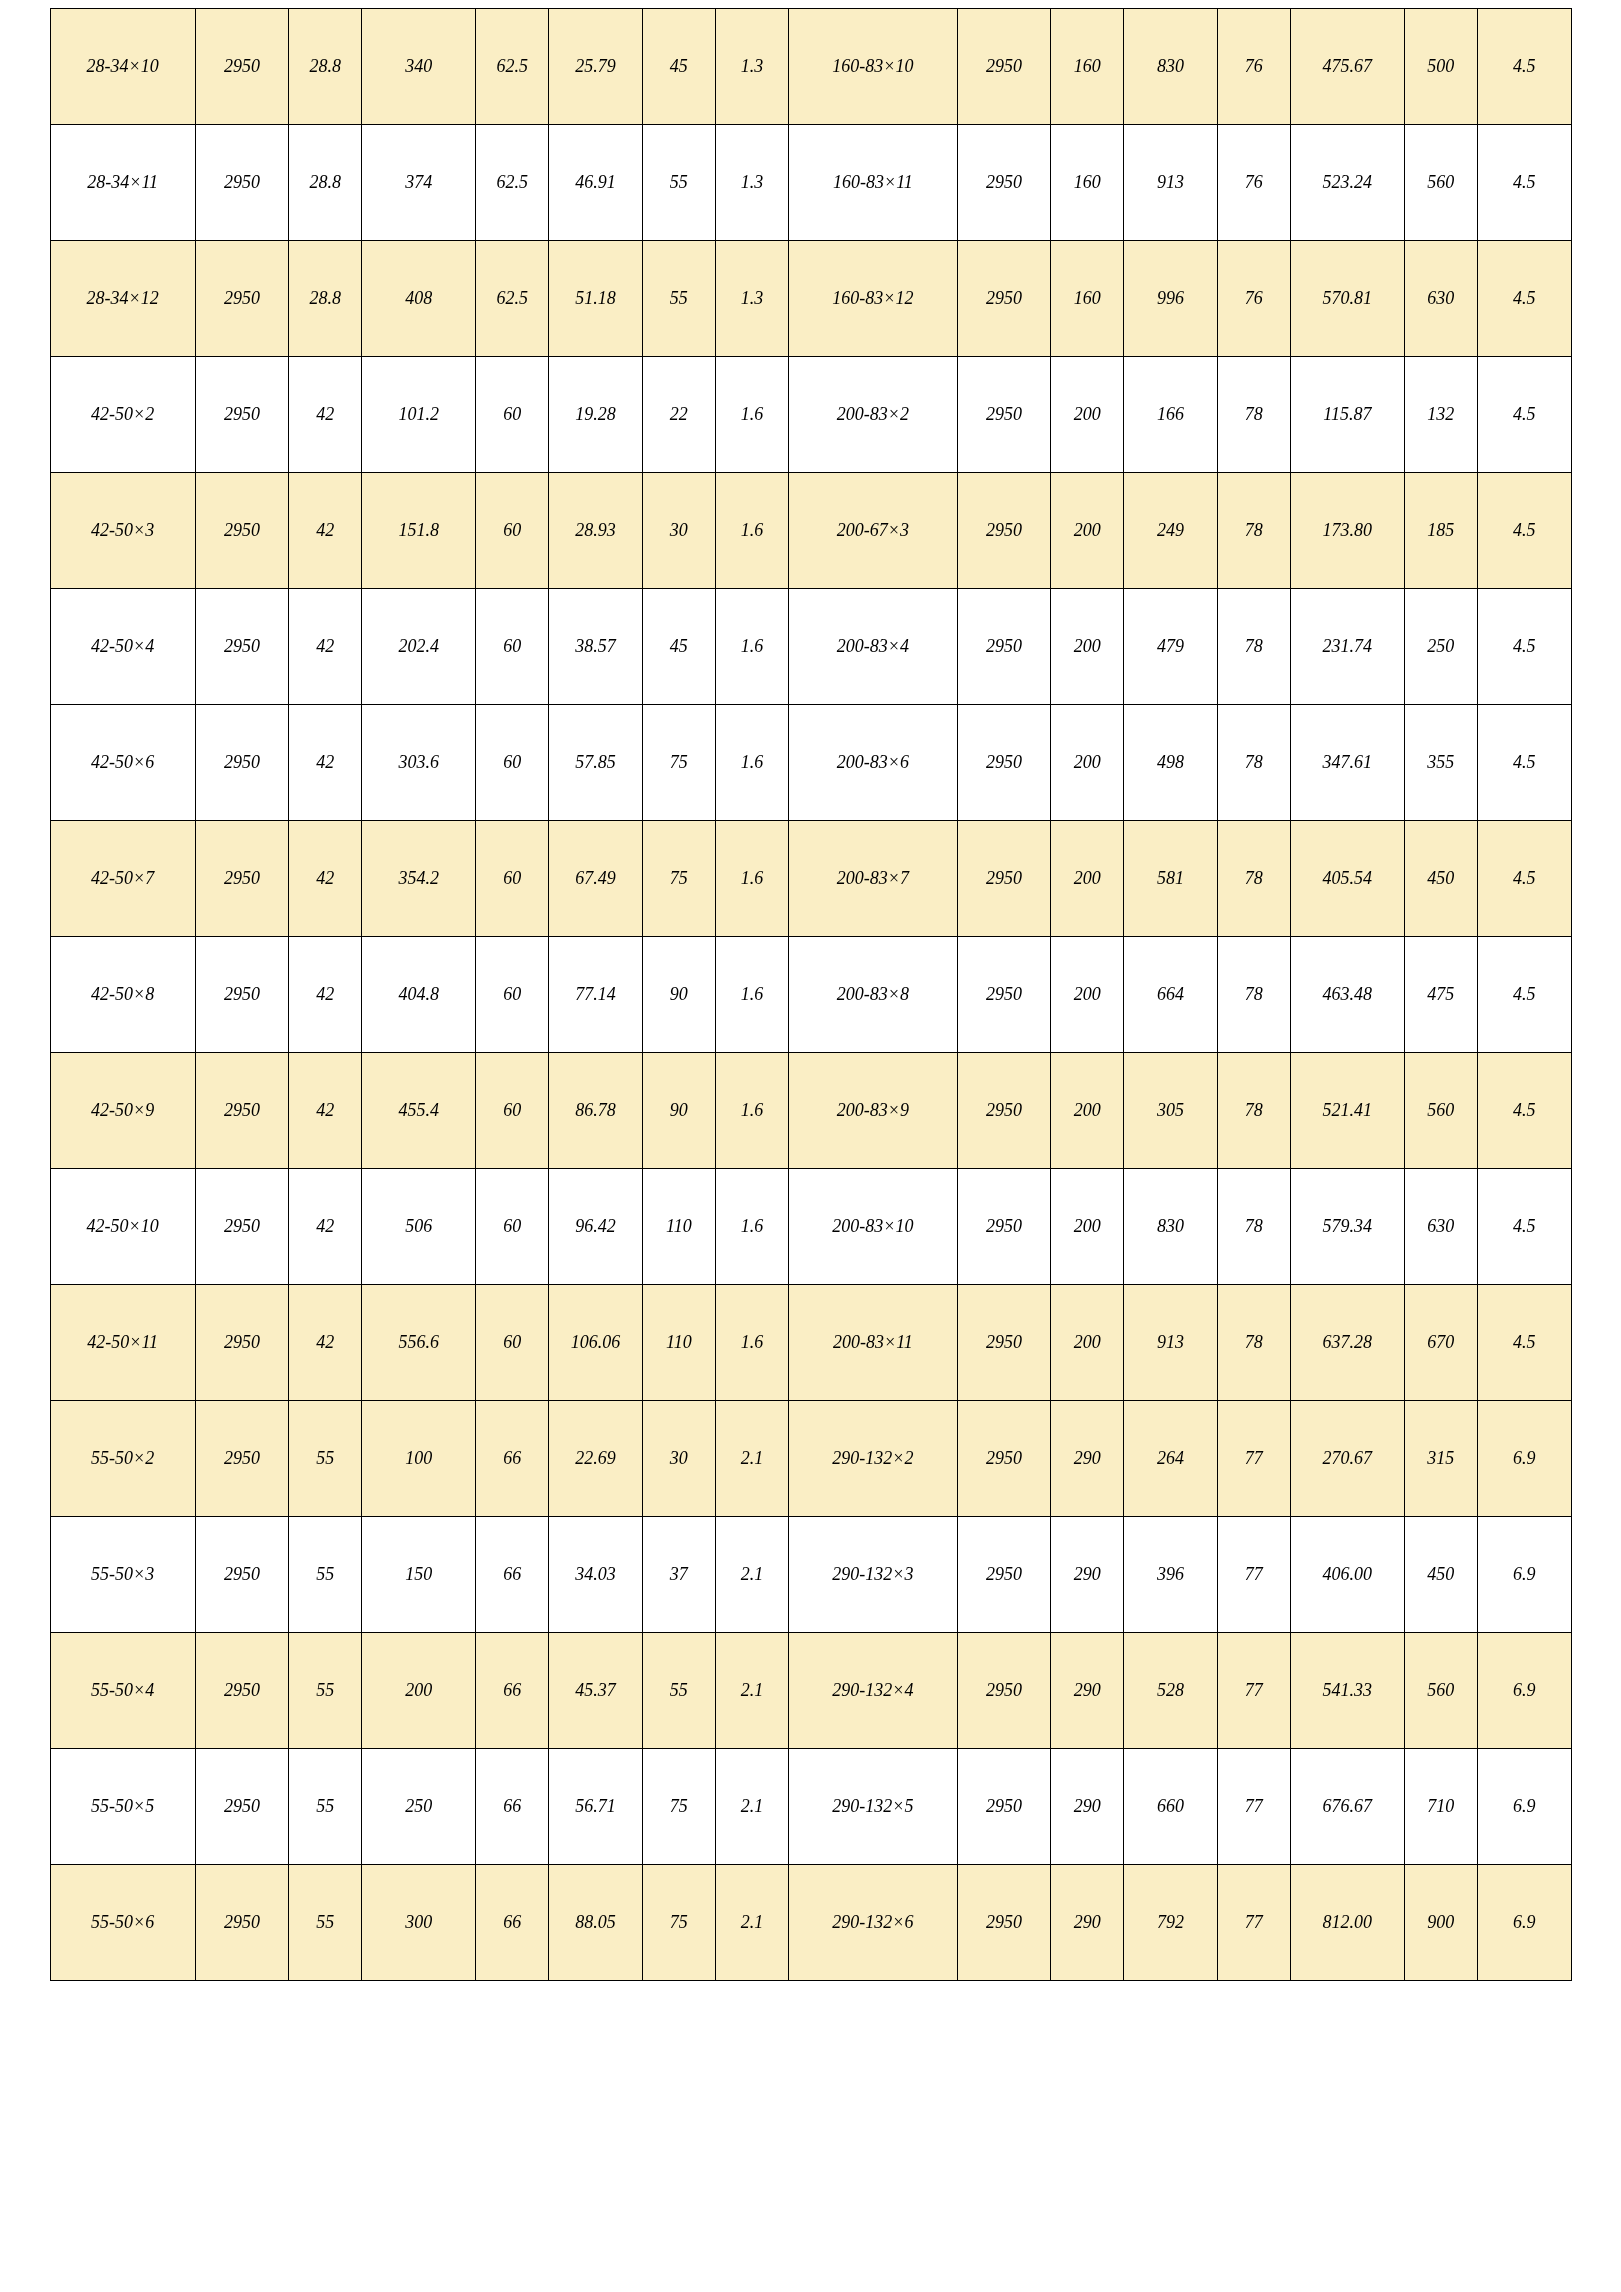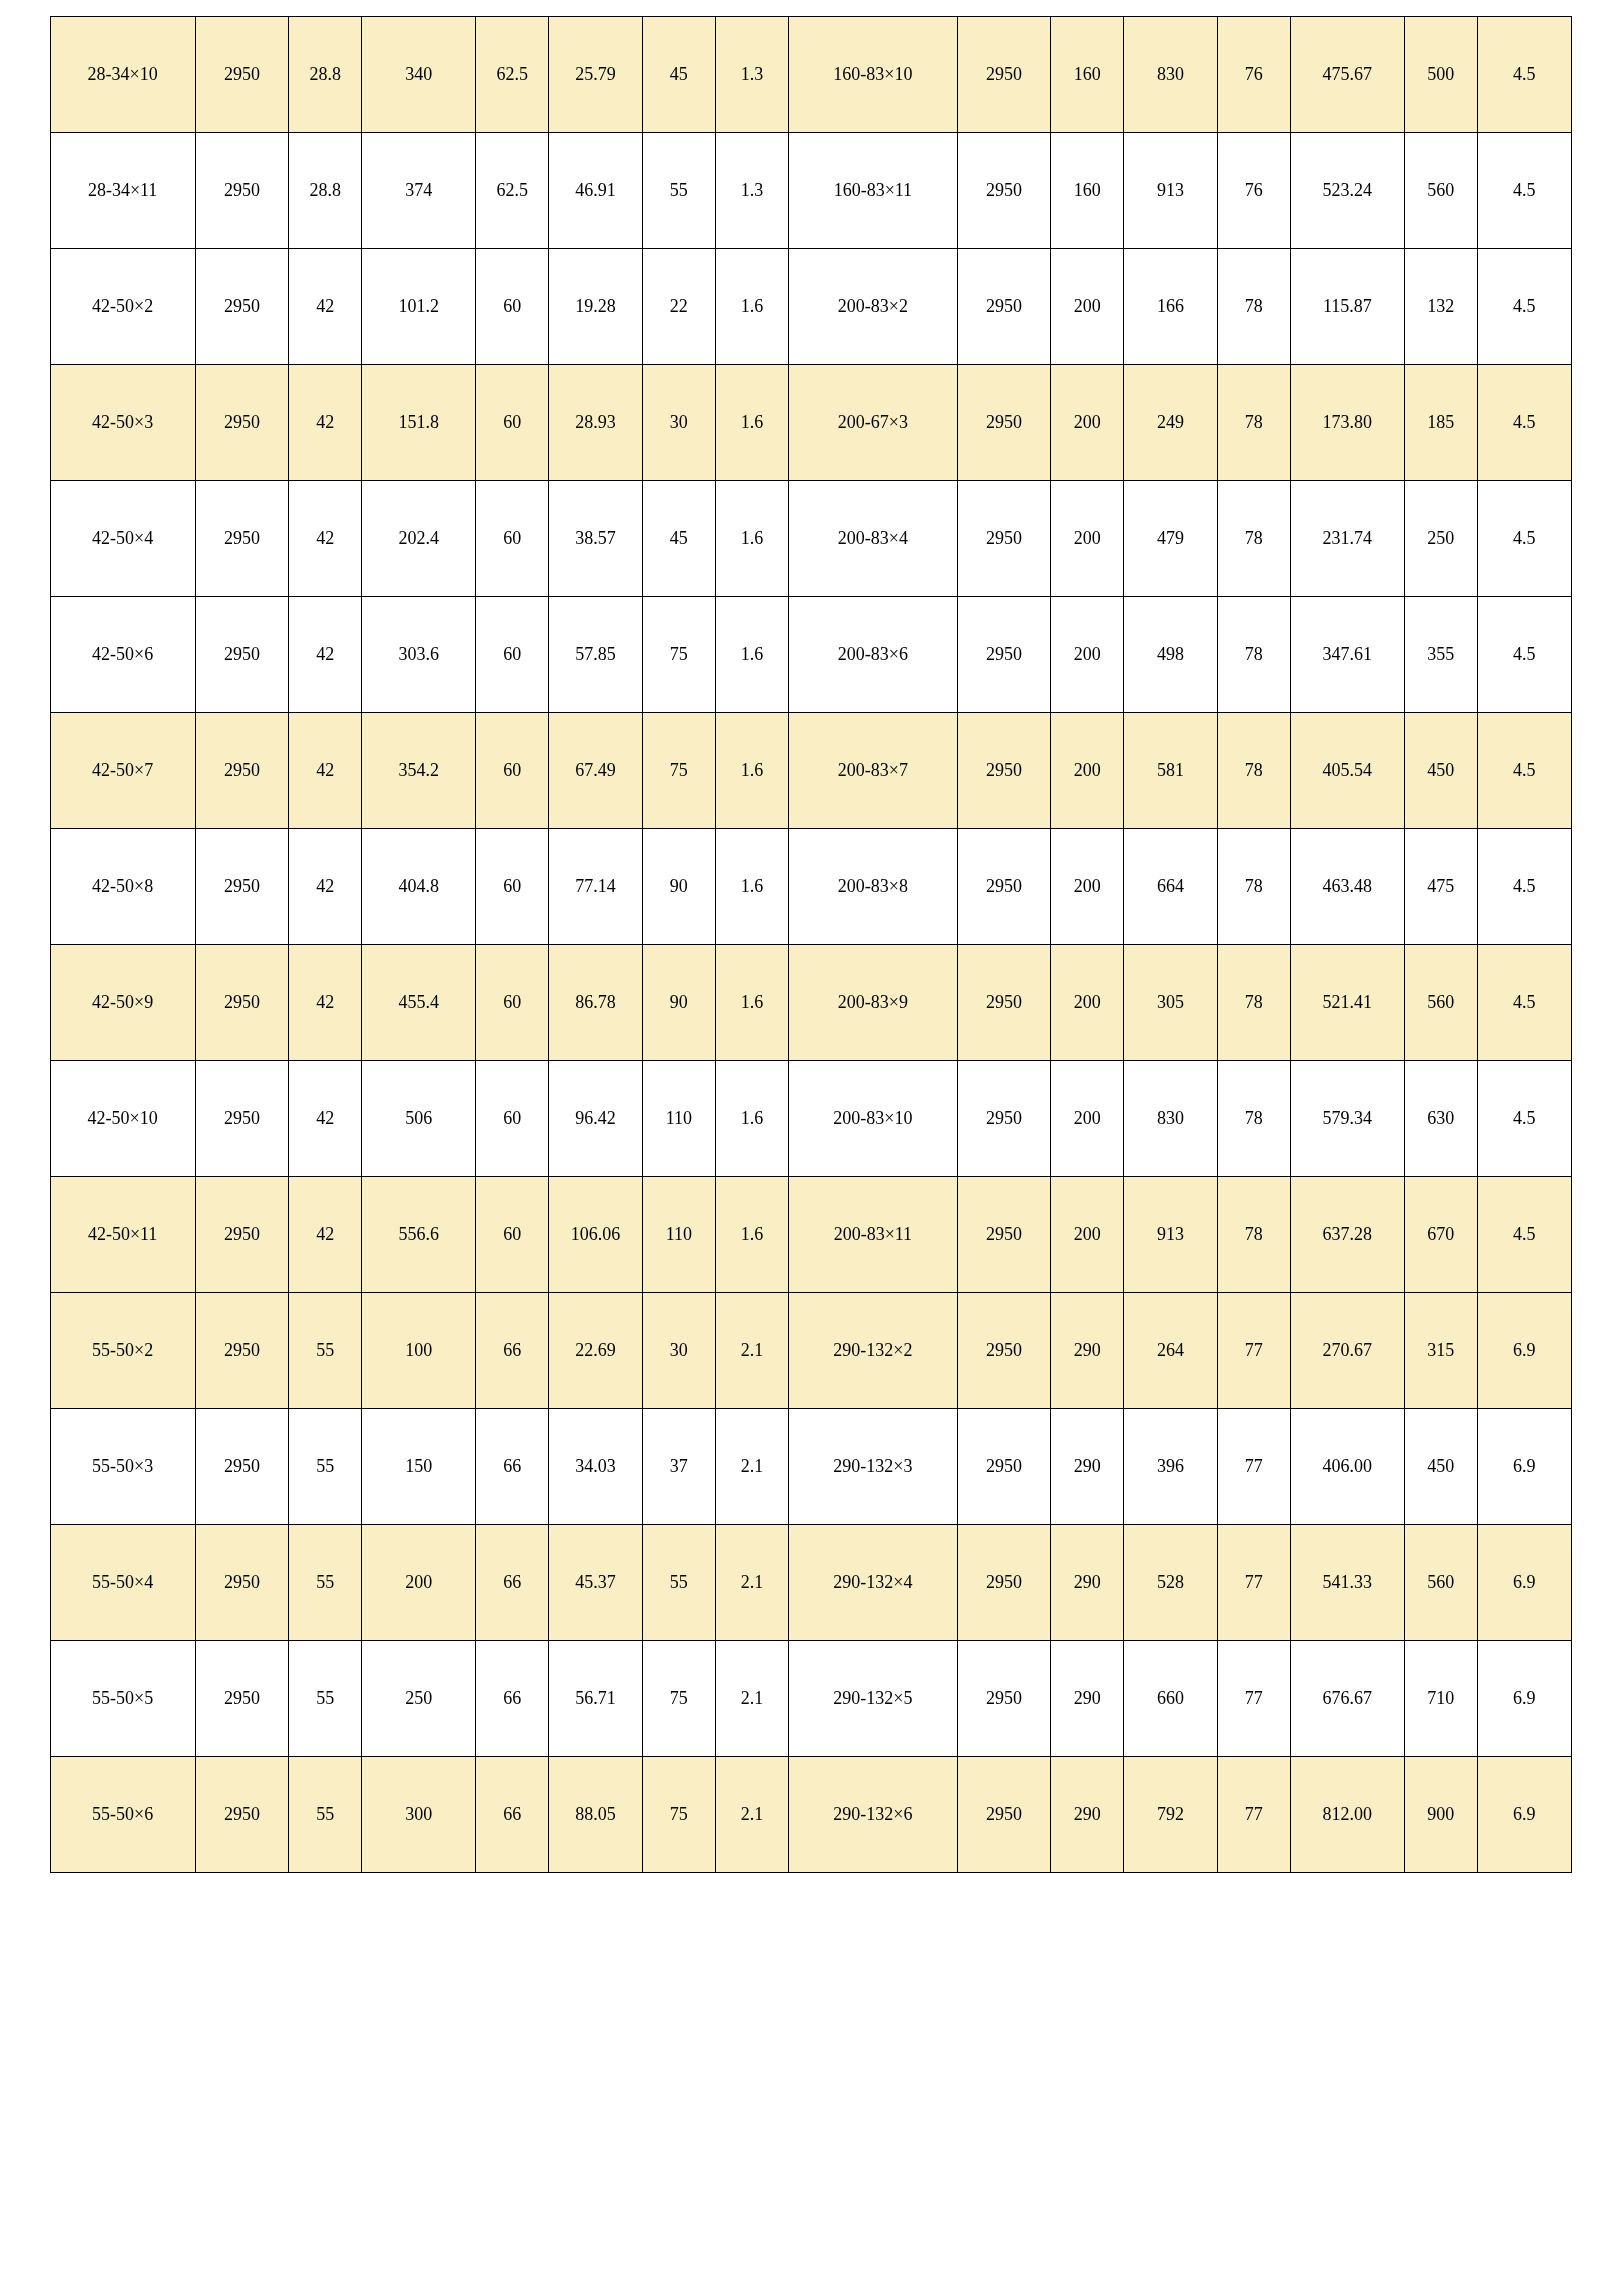--- a/index.html
+++ b/index.html
@@ -11,21 +11,22 @@
     width: 1621px;
     height: 2293px;
     font-family: "Liberation Serif", serif;
     color: #000000;
   }
   .page {
     position: relative;
     width: 1621px;
     height: 2104px;
     box-sizing: border-box;
-    padding: 16px 49px 0 49px;
+    padding: 8px 49px 0 49px;
+    font-style: italic;
   }
   table.spec {
     border-collapse: collapse;
     width: 1522px;
     table-layout: fixed;
     margin: 0 auto;
   }
   table.spec td {
     border: 1.4px solid #000000;
     text-align: center;
@@ -115,20 +116,38 @@
           <td>1.3</td>
           <td>160-83×11</td>
           <td>2950</td>
           <td>160</td>
           <td>913</td>
           <td>76</td>
           <td>523.24</td>
           <td>560</td>
           <td>4.5</td>
         </tr>
+        <tr class="shaded">
+          <td>28-34×12</td>
+          <td>2950</td>
+          <td>28.8</td>
+          <td>408</td>
+          <td>62.5</td>
+          <td>51.18</td>
+          <td>55</td>
+          <td>1.3</td>
+          <td>160-83×12</td>
+          <td>2950</td>
+          <td>160</td>
+          <td>996</td>
+          <td>76</td>
+          <td>570.81</td>
+          <td>630</td>
+          <td>4.5</td>
+        </tr>
         <tr class="plain">
           <td>42-50×2</td>
           <td>2950</td>
           <td>42</td>
           <td>101.2</td>
           <td>60</td>
           <td>19.28</td>
           <td>22</td>
           <td>1.6</td>
           <td>200-83×2</td>

